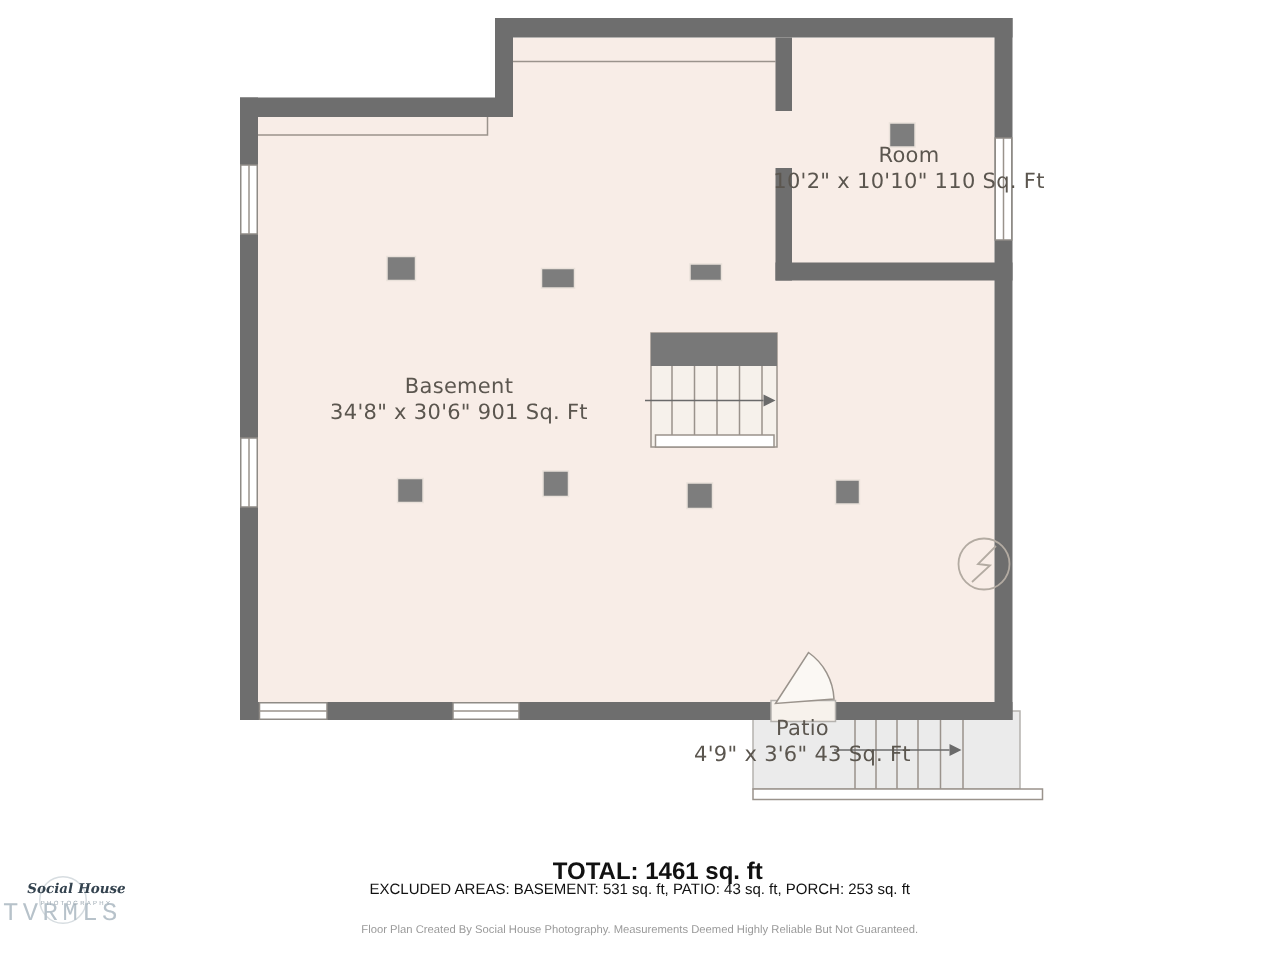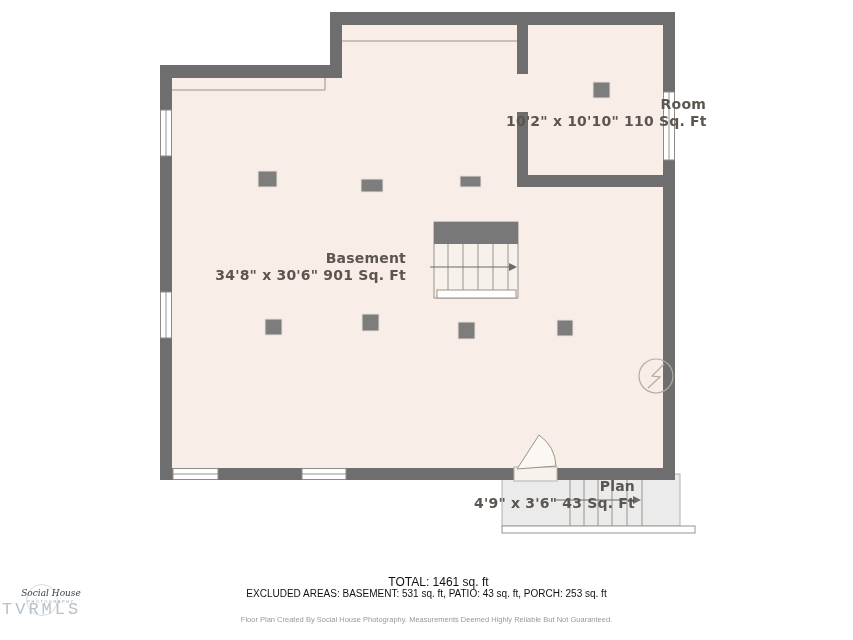--- a/index.html
+++ b/index.html
@@ -29,40 +29,40 @@
   .stairhead{fill:#787878;}
   .arrowline{stroke:#6a6a6a;stroke-width:1;fill:none;}
   .arrowhead{fill:#6a6a6a;}
   .window{fill:#ffffff;stroke:#8f8b86;stroke-width:1;}
   .post rect{fill:var(--post);stroke:#e9e1da;stroke-width:1;}
   .doorgap{fill:#f7f2ec;stroke:#b5b2ae;stroke-width:1;}
   .doorswing{fill:#fbf8f4;stroke:#9a938c;stroke-width:1;}
   .symline{stroke:#b3aba2;stroke-width:1.2;fill:none;}
 
   .label{
-    position:absolute;text-align:right;color:var(--label-text);
-    font-size:14px;line-height:17px;white-space:nowrap;letter-spacing:.2px;font-weight:bold;
+    position:absolute;text-align:center;color:var(--label-text);
+    font-size:14px;line-height:17px;white-space:nowrap;letter-spacing:.2px;
   }
   .summary{
     position:absolute;left:0;top:576px;width:853px;text-align:center;
     color:var(--summary-text);font-family:"Liberation Sans",sans-serif;
   }
-  .summary .total{font-size:12px;font-weight:normal;line-height:12px;padding-left:24px;}
+  .summary .total{font-size:16px;font-weight:bold;line-height:12px;padding-left:24px;}
   .summary .sline{font-size:10px;line-height:11px;}
   .summary .disclaimer{
     font-size:7.5px;color:var(--disclaimer-text);margin-top:16px;line-height:9px;
   }
   .logo{position:absolute;left:2px;top:584px;width:110px;height:50px;}
   .logo .emblem{
     position:absolute;left:24px;top:0;width:30px;height:30px;border:1px solid #d7dde1;
     border-radius:50%;
   }
   .logo .script{
     position:absolute;left:14px;top:4px;width:70px;text-align:center;
-    font-family:"DejaVu Serif",serif;font-style:italic;font-weight:normal;
+    font-family:"DejaVu Serif",serif;font-style:italic;font-weight:bold;
     font-size:9px;color:var(--logo-text);white-space:nowrap;
   }
   .logo .sub{
     position:absolute;left:14px;top:15px;width:70px;text-align:center;
     font-family:"Liberation Sans",sans-serif;font-size:4px;letter-spacing:1.5px;
     color:#9aa7b0;white-space:nowrap;
   }
   .logo .watermark{
     position:absolute;left:0px;top:16px;font-family:Liberation Mono, monospace;
     font-size:17px;letter-spacing:3px;color:var(--watermark);white-space:nowrap;
@@ -159,21 +159,21 @@
     <div>Room</div>
     <div>10'2" x 10'10" 110 Sq. Ft</div>
   </div>
 
   <div class="label" style="left:206px;top:250px;width:200px;">
     <div>Basement</div>
     <div>34'8" x 30'6" 901 Sq. Ft</div>
   </div>
 
   <div class="label" style="left:435px;top:478px;width:200px;">
-    <div>Plan</div>
+    <div>Patio</div>
     <div>4'9" x 3'6" 43 Sq. Ft</div>
   </div>
 
   <div class="summary">
     <div class="total">TOTAL: 1461 sq. ft</div>
     <div class="sline">EXCLUDED AREAS: BASEMENT: 531 sq. ft, PATIO: 43 sq. ft, PORCH: 253 sq. ft</div>
     <div class="disclaimer">Floor Plan Created By Social House Photography. Measurements Deemed Highly Reliable But Not Guaranteed.</div>
   </div>
 
   <div class="logo">

